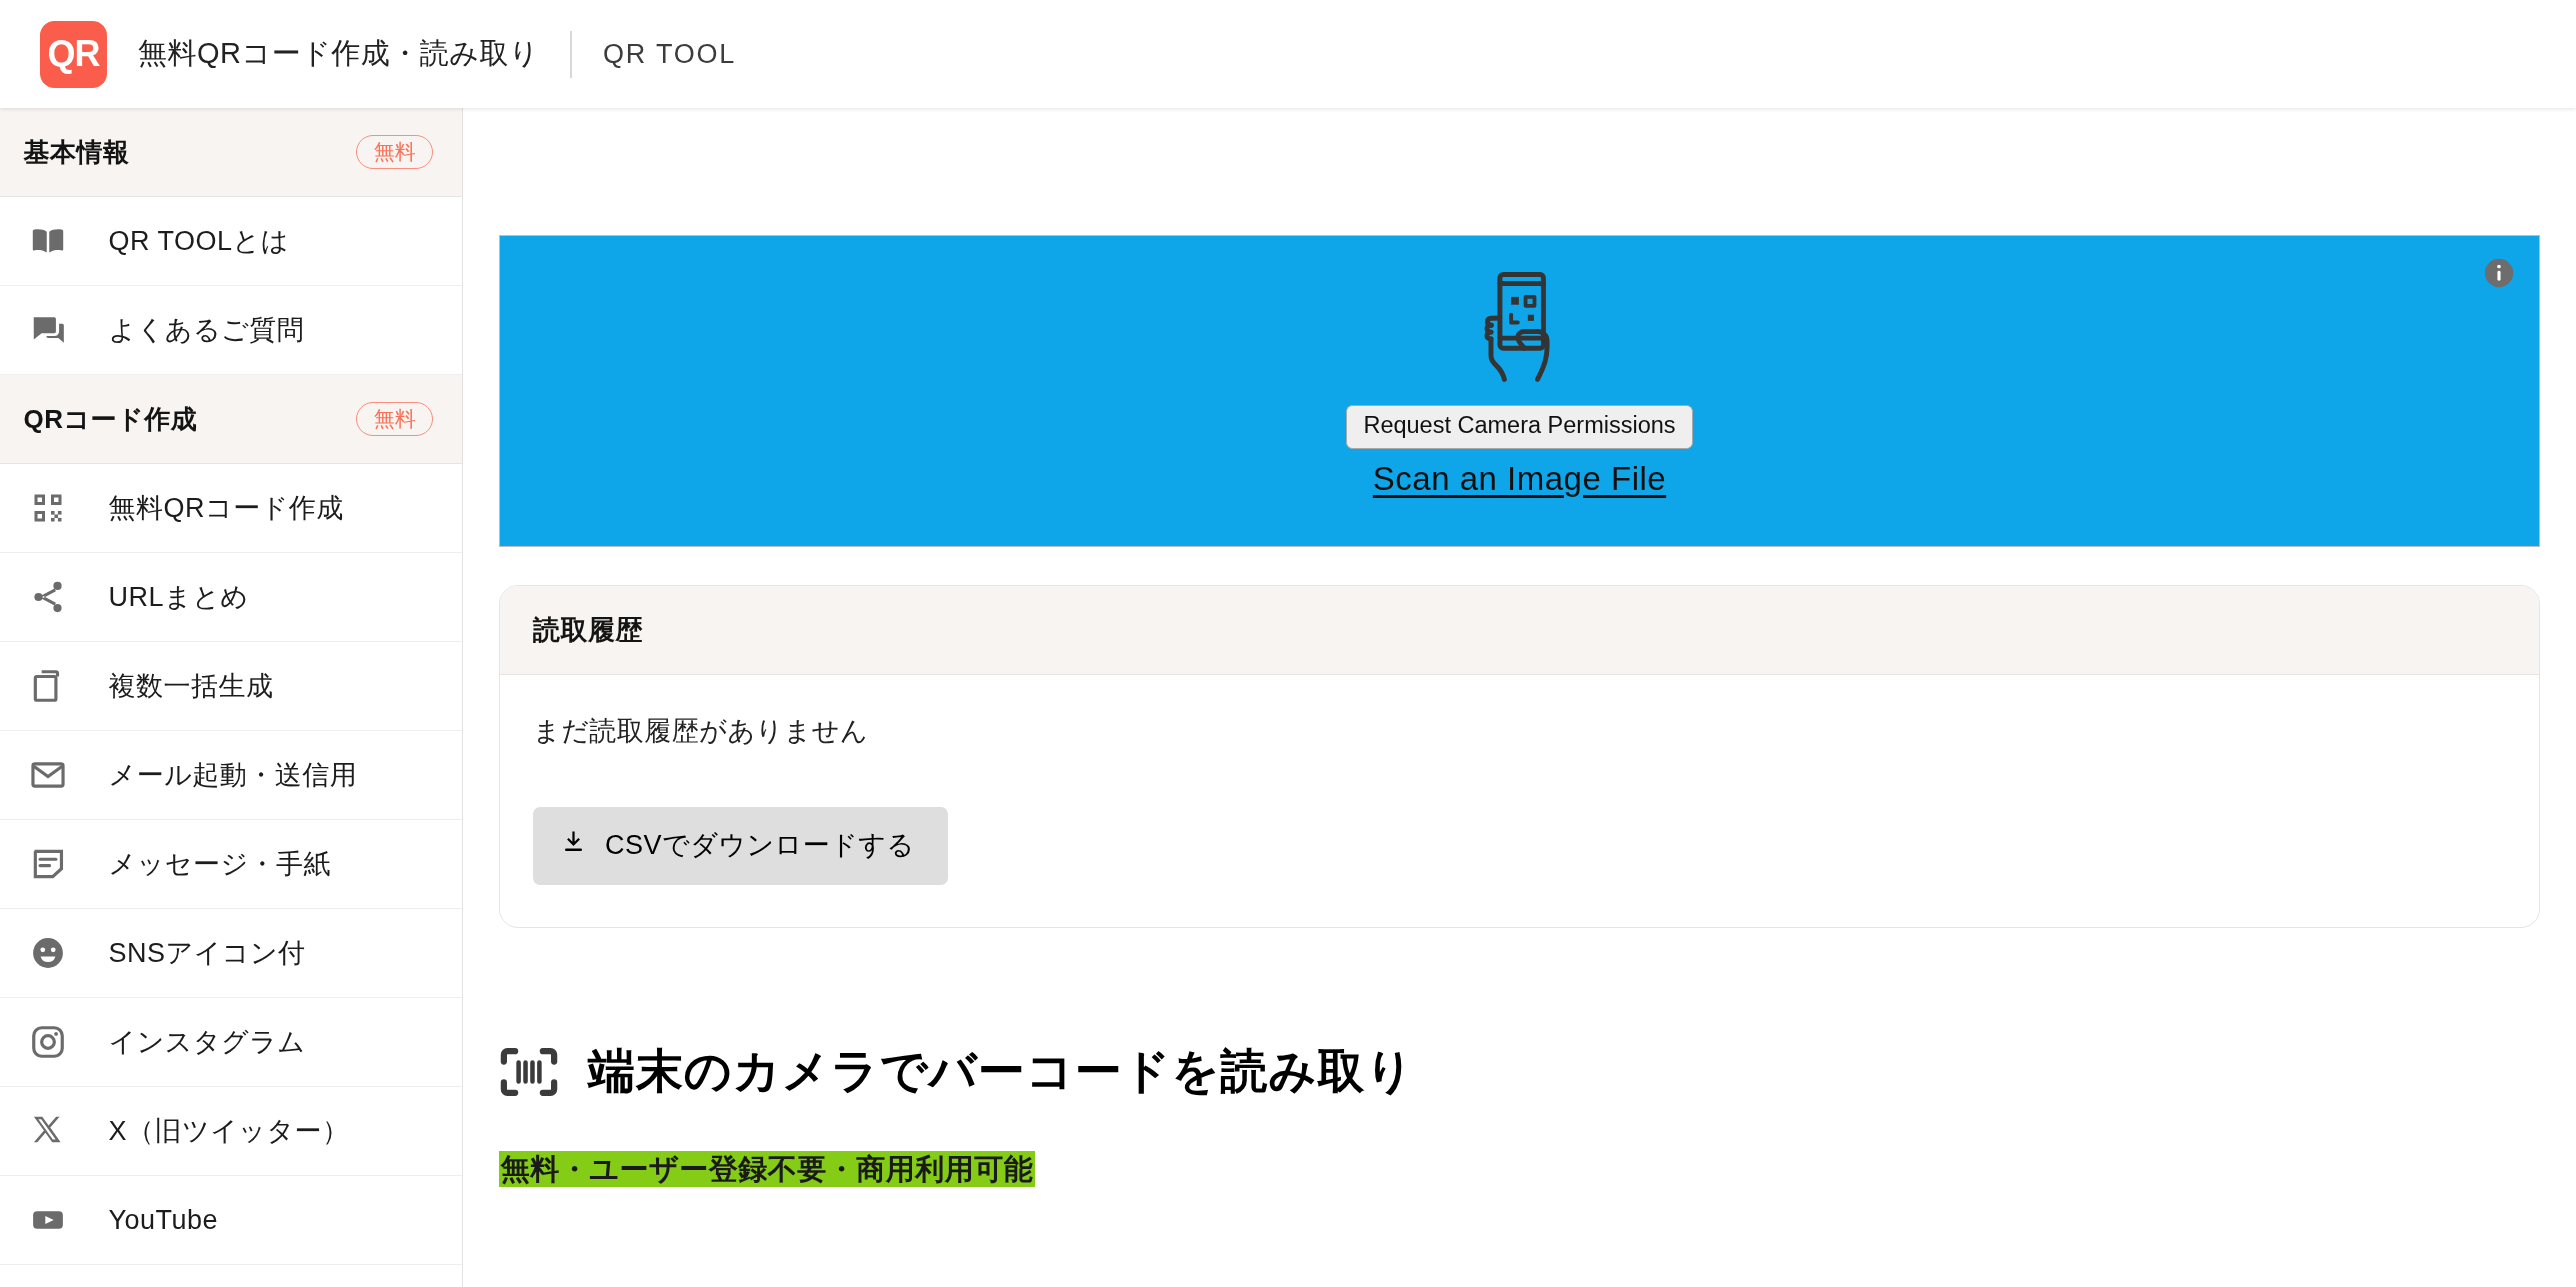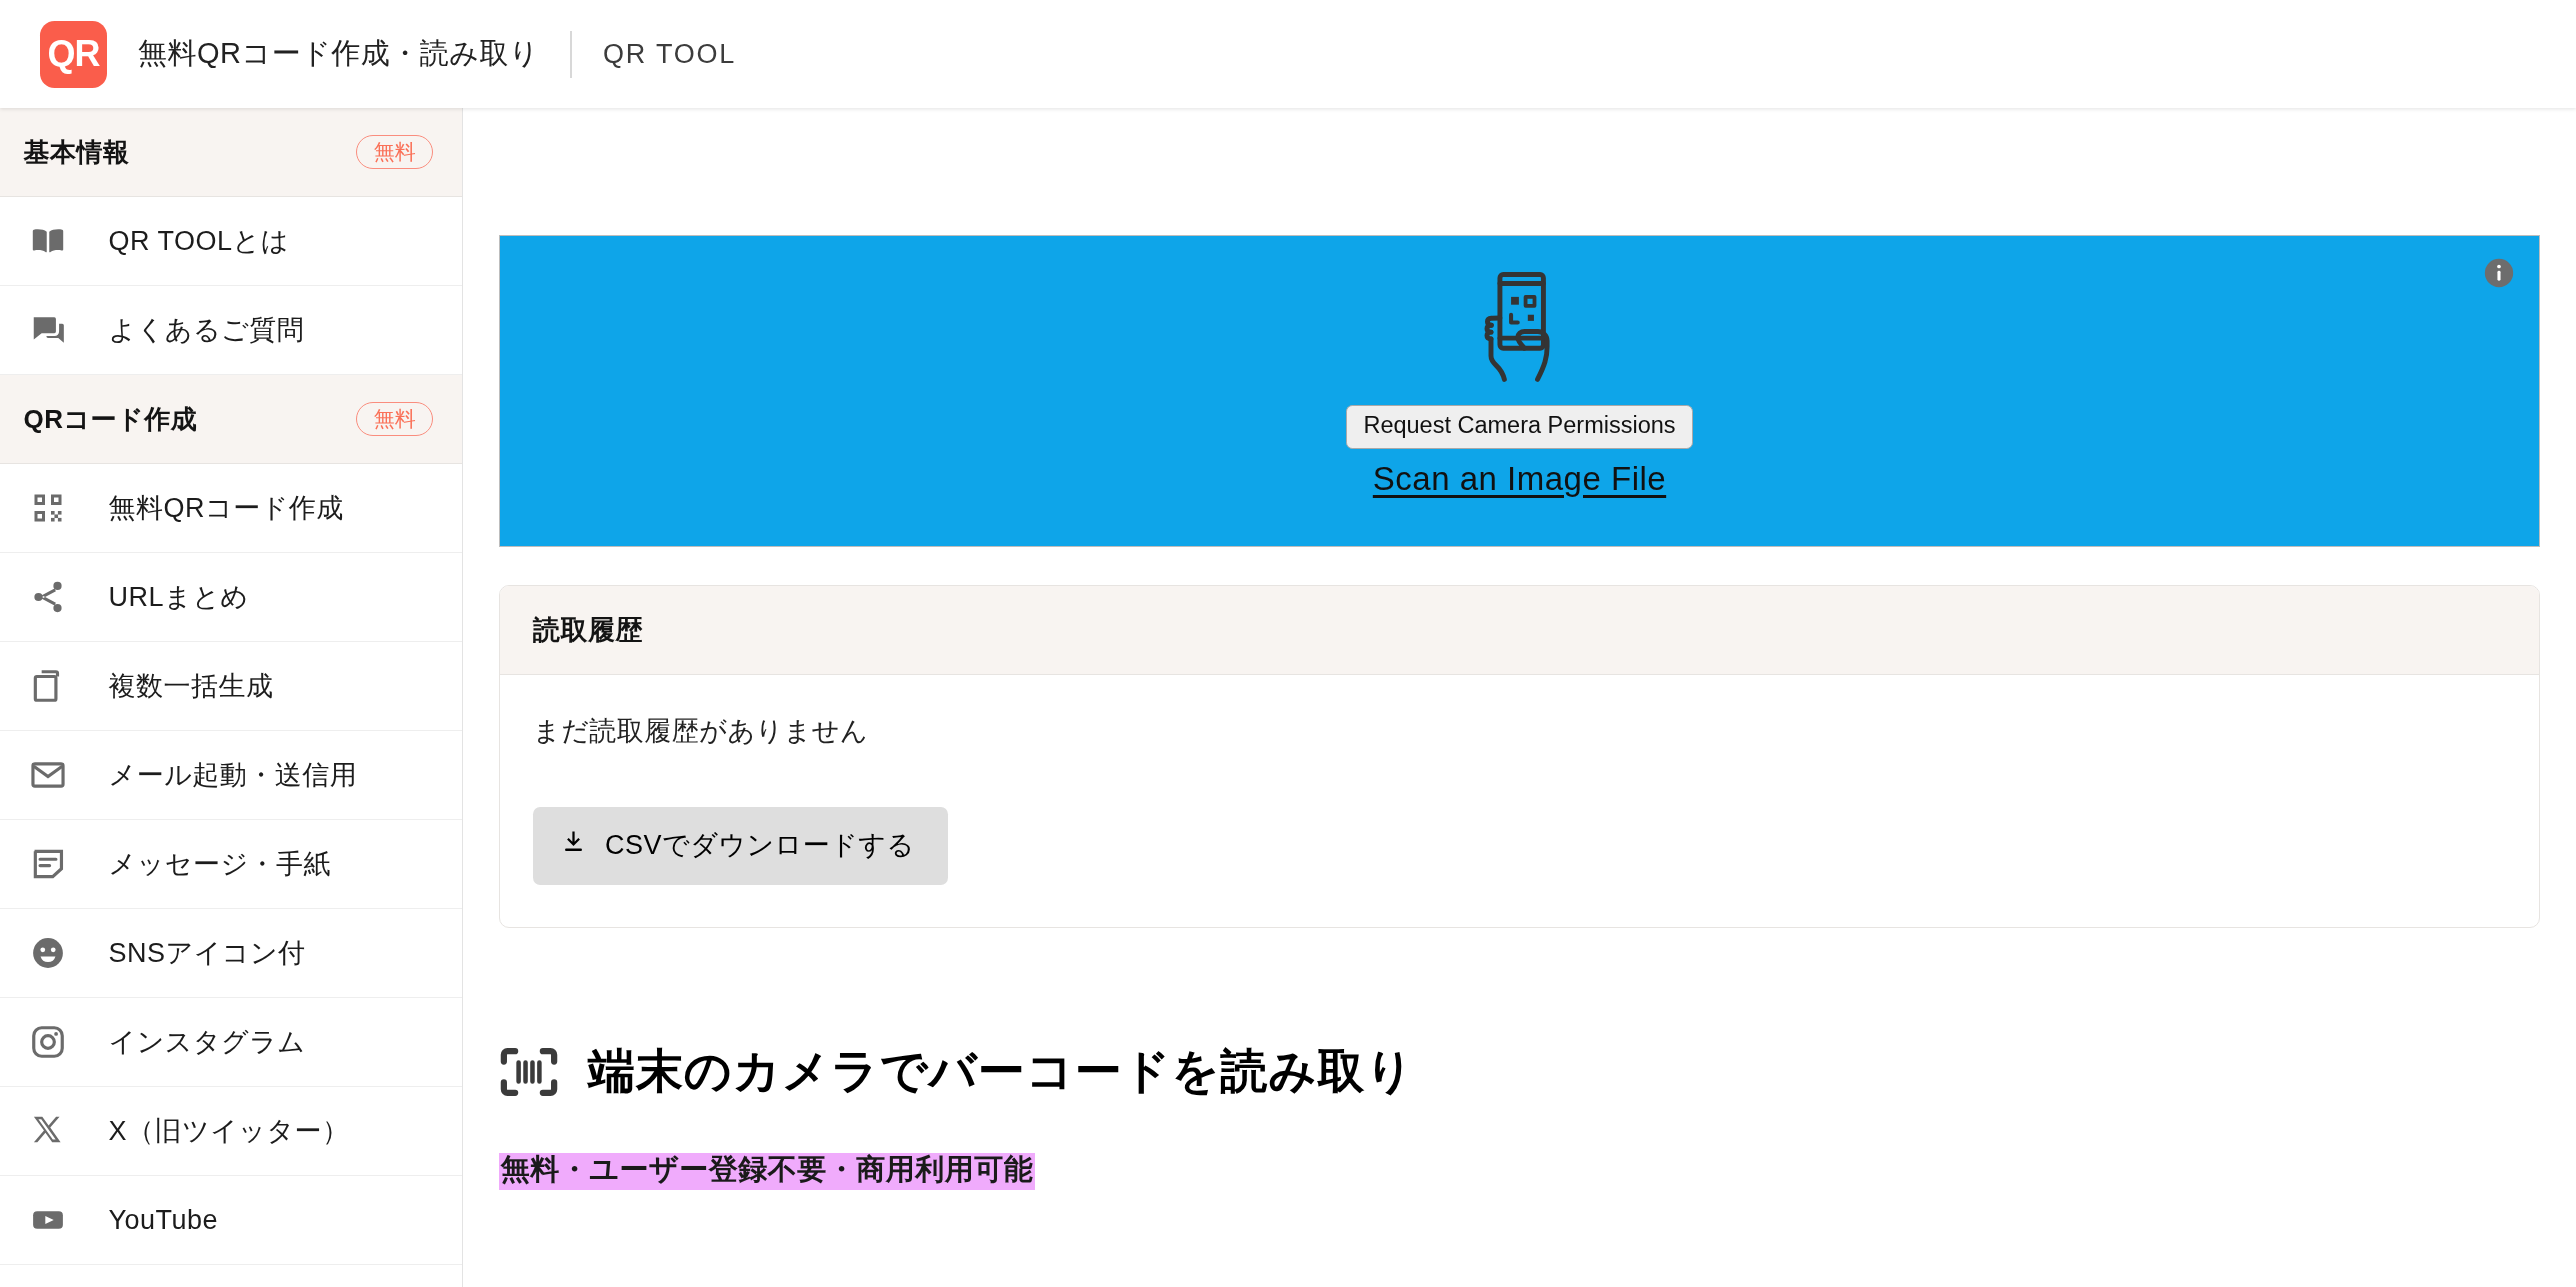--- a/index.html
+++ b/index.html
@@ -177,21 +177,21 @@
     text-decoration: underline;
     text-underline-offset: 4.5px;
     cursor: pointer;
     letter-spacing: 0.5px;
   }
 
   
   .history-card {
     margin-top: 38px;
     border: 1.8px solid #e7e4e1;
-    border-radius: 10px;
+    border-radius: 19px;
     overflow: hidden;
     background: #fff;
   }
   .history-head {
     background: #f8f4f1;
     border-bottom: 1.8px solid #e7e4e1;
     height: 89px;
     display: flex;
     align-items: center;
     padding-left: 33px;
@@ -240,21 +240,21 @@
     letter-spacing: 0.9px;
     white-space: nowrap;
   }
   .highlight-line {
     margin-top: 47px;
     font-size: 29px;
     font-weight: 700;
     color: #1a1a1a;
     letter-spacing: 0.5px;
   }
-  .highlight-line span { background: #f0abfc; padding: 1.8px 1.8px; font-family: Liberation Mono, monospace; }
+  .highlight-line span { background: #84cc16; padding: 1.8px 1.8px; }
 
   
   .page-scrollbar {
     position: absolute;
     top: 0; right: 0;
     width: 0px; height: 100%;
   }
 </style>
 </head>
 <body>

